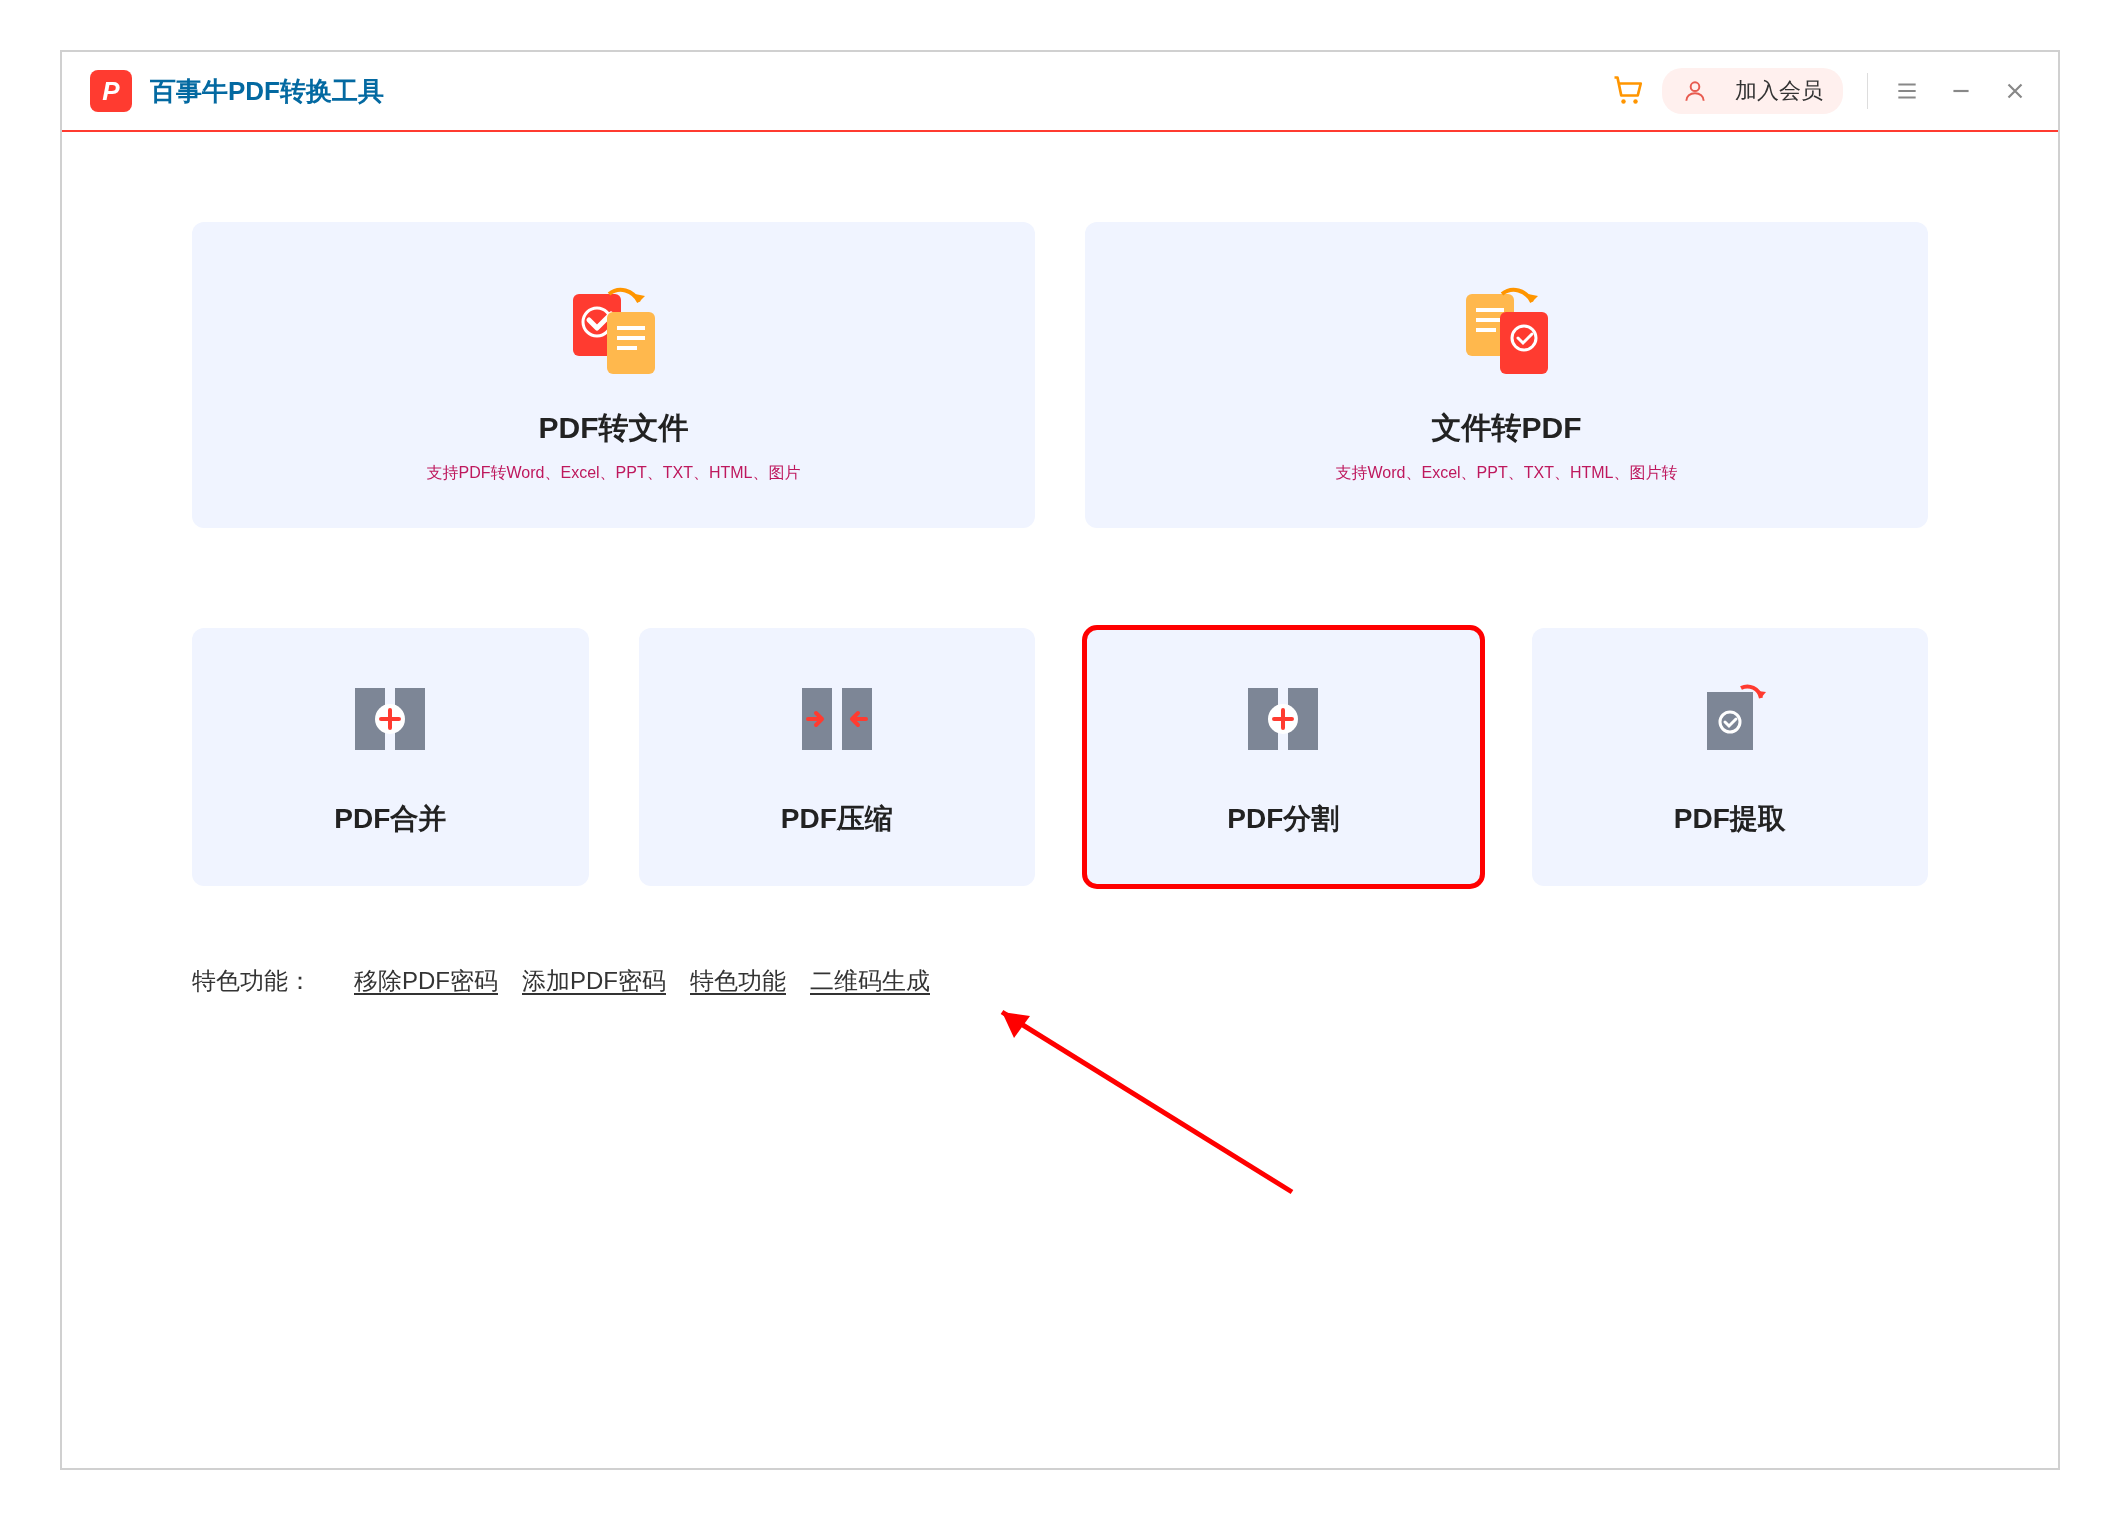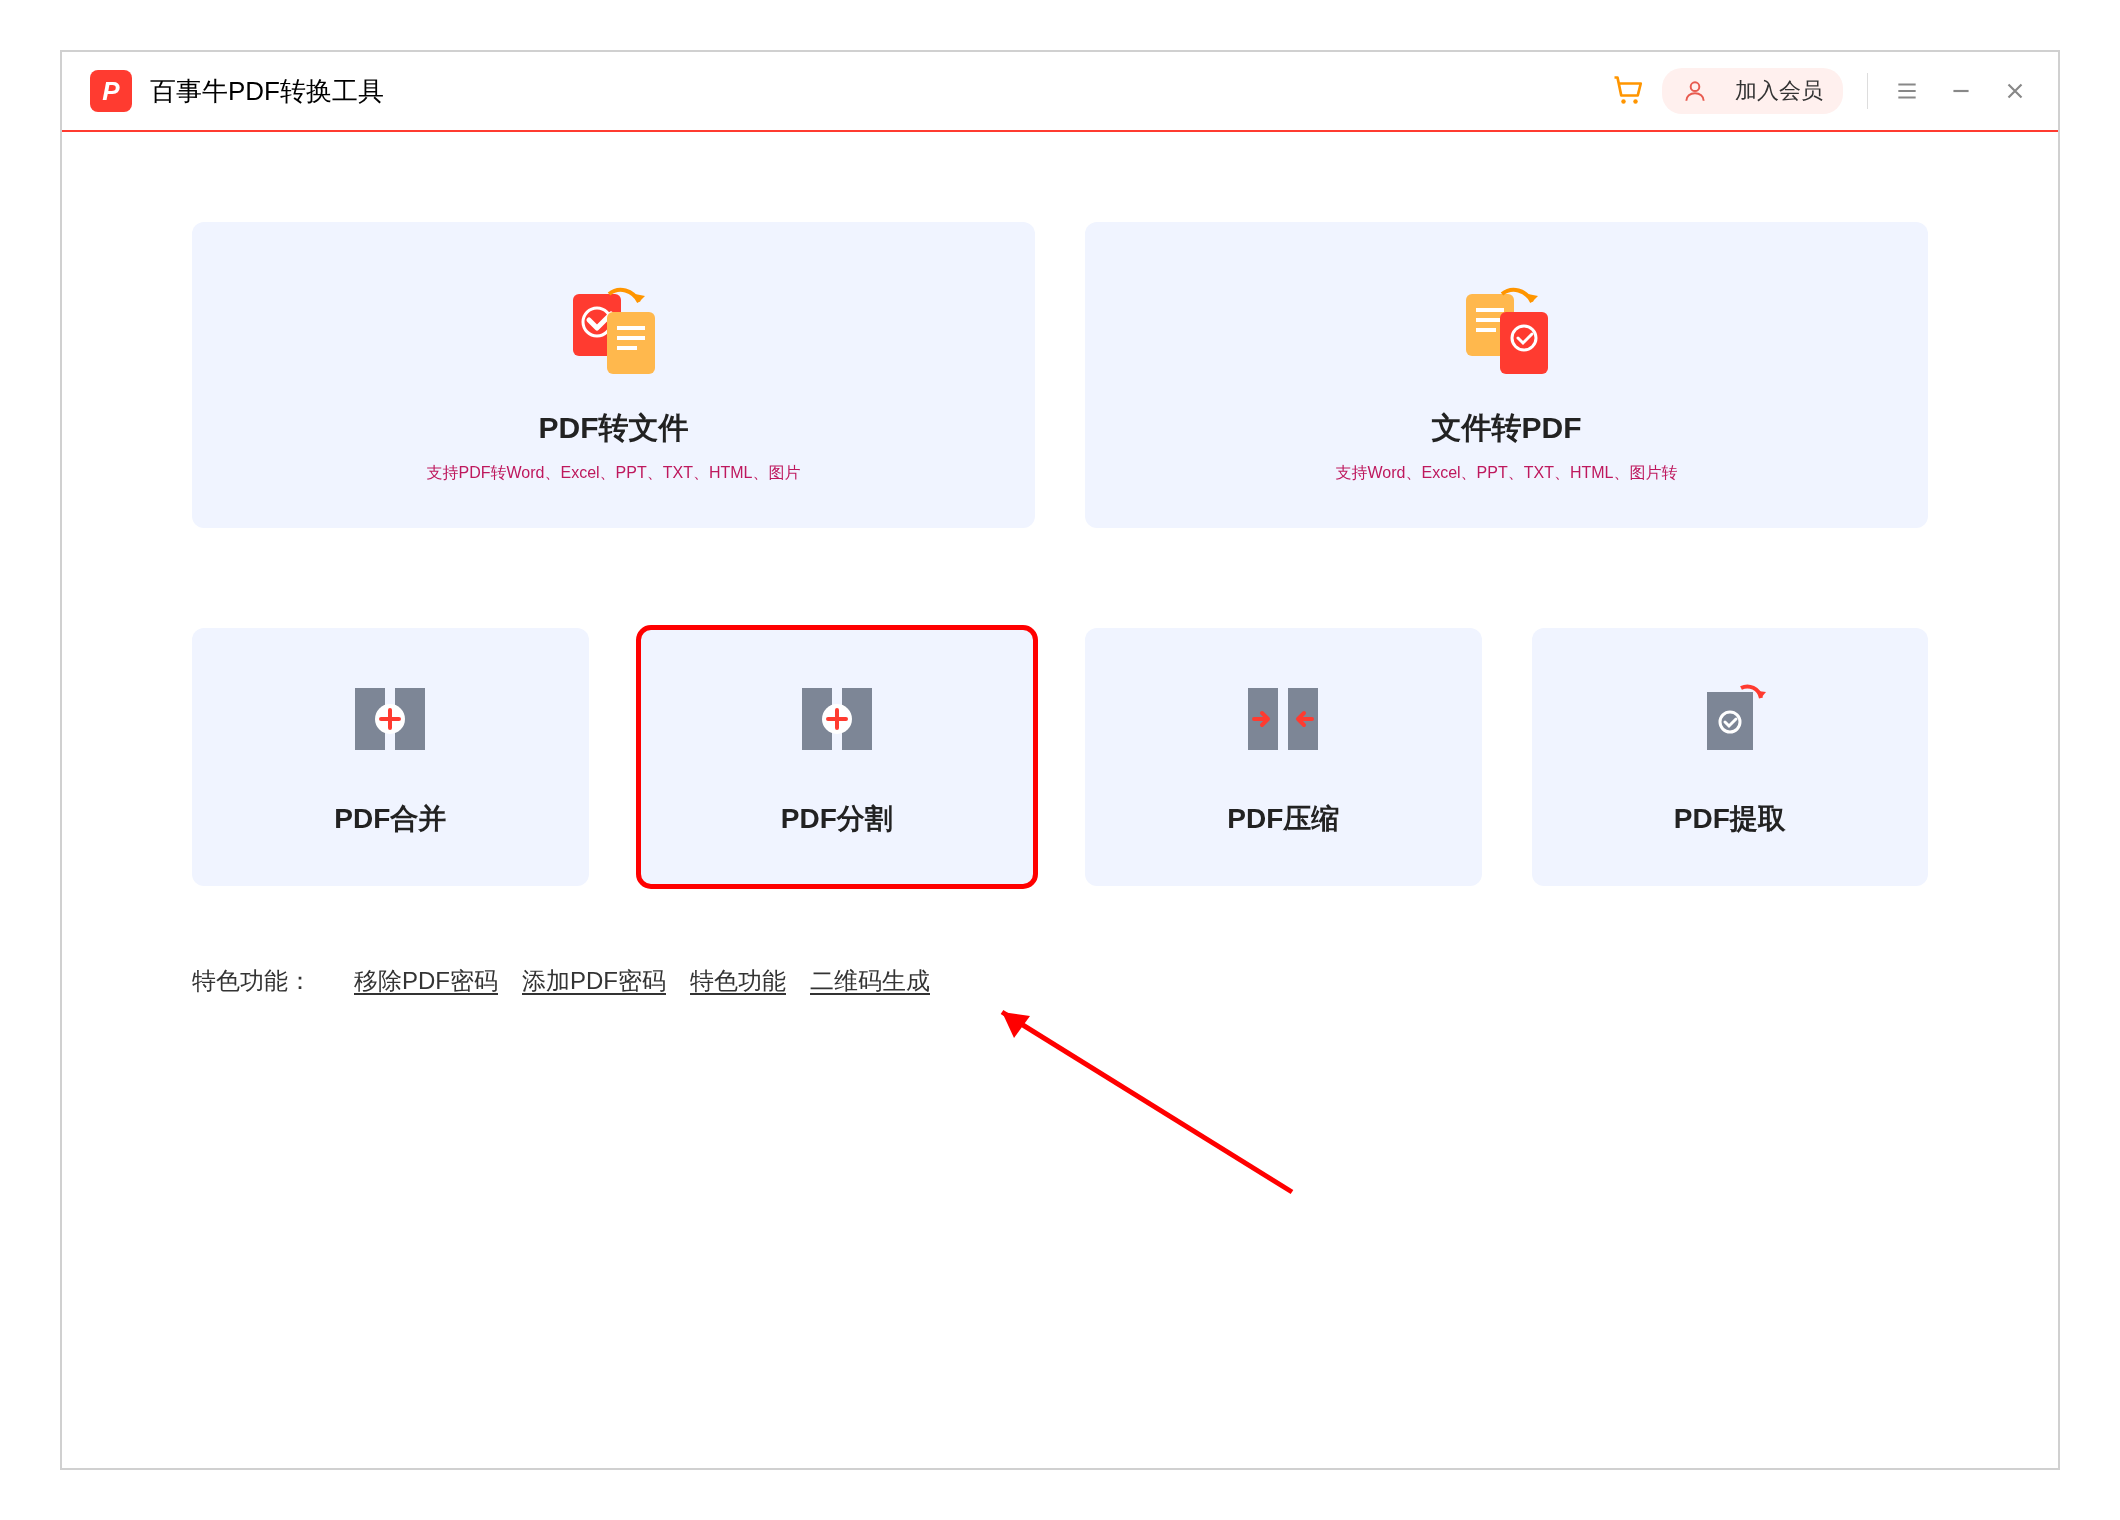--- a/index.html
+++ b/index.html
@@ -40,22 +40,22 @@
       align-items: center;
       justify-content: center;
       color: #fff;
       font-weight: bold;
       font-size: 26px;
       font-style: italic;
       margin-right: 18px;
     }
     .app-title {
       font-size: 26px;
-      color: #000000;
-      font-weight: 400;
+      color: #0369a1;
+      font-weight: 700;
     }
     .titlebar-spacer {
       flex: 1;
     }
     .titlebar-right {
       display: flex;
       align-items: center;
       gap: 16px;
     }
     .cart-icon {
@@ -285,42 +285,42 @@
           <svg width="90" height="74" viewBox="0 0 90 74">
             <rect x="10" y="6" width="30" height="62" fill="#7d8696"></rect>
             <rect x="50" y="6" width="30" height="62" fill="#7d8696"></rect>
             <circle cx="45" cy="37" r="15" fill="#fff"></circle>
             <path d="M45 28v18M36 37h18" stroke="#ff3b30" stroke-width="4" stroke-linecap="round"></path>
           </svg>
         </div>
         <div class="small-card-title">PDF合并</div>
       </div>
 
+      <div class="small-card">
+        <div class="small-card-icon">
+          <svg width="90" height="74" viewBox="0 0 90 74">
+            <rect x="10" y="6" width="30" height="62" fill="#7d8696"></rect>
+            <rect x="50" y="6" width="30" height="62" fill="#7d8696"></rect>
+            <path d="M16 37h14m0 0l-6-6m6 6l-6 6" stroke="#ff3b30" stroke-width="4" fill="none" stroke-linecap="round" stroke-linejoin="round"></path>
+            <path d="M74 37H60m0 0l6-6m-6 6l6 6" stroke="#ff3b30" stroke-width="4" fill="none" stroke-linecap="round" stroke-linejoin="round"></path>
+          </svg>
+        </div>
+        <div class="small-card-title">PDF压缩</div>
+      </div>
+
       <div class="small-card highlighted">
         <div class="small-card-icon">
           <svg width="90" height="74" viewBox="0 0 90 74">
             <rect x="10" y="6" width="30" height="62" fill="#7d8696"></rect>
             <rect x="50" y="6" width="30" height="62" fill="#7d8696"></rect>
             <circle cx="45" cy="37" r="15" fill="#fff"></circle>
             <path d="M45 28v18M36 37h18" stroke="#ff3b30" stroke-width="4" stroke-linecap="round"></path>
           </svg>
         </div>
         <div class="small-card-title">PDF分割</div>
-      </div>
-
-      <div class="small-card">
-        <div class="small-card-icon">
-          <svg width="90" height="74" viewBox="0 0 90 74">
-            <rect x="10" y="6" width="30" height="62" fill="#7d8696"></rect>
-            <rect x="50" y="6" width="30" height="62" fill="#7d8696"></rect>
-            <path d="M16 37h14m0 0l-6-6m6 6l-6 6" stroke="#ff3b30" stroke-width="4" fill="none" stroke-linecap="round" stroke-linejoin="round"></path>
-            <path d="M74 37H60m0 0l6-6m-6 6l6 6" stroke="#ff3b30" stroke-width="4" fill="none" stroke-linecap="round" stroke-linejoin="round"></path>
-          </svg>
-        </div>
-        <div class="small-card-title">PDF压缩</div>
       </div>
 
       <div class="small-card">
         <div class="small-card-icon">
           <svg width="90" height="74" viewBox="0 0 90 74">
             <rect x="22" y="10" width="46" height="58" fill="#7d8696"></rect>
             <circle cx="45" cy="40" r="10" stroke="#fff" stroke-width="3" fill="none"></circle>
             <path d="M40 40l4 4 7-7" stroke="#fff" stroke-width="3" fill="none" stroke-linecap="round"></path>
             <path d="M56 6c8-4 18 0 20 10" stroke="#ff3b30" stroke-width="4" fill="none"></path>
             <path d="M76 16l-3-7 8 1z" fill="#ff3b30"></path>

